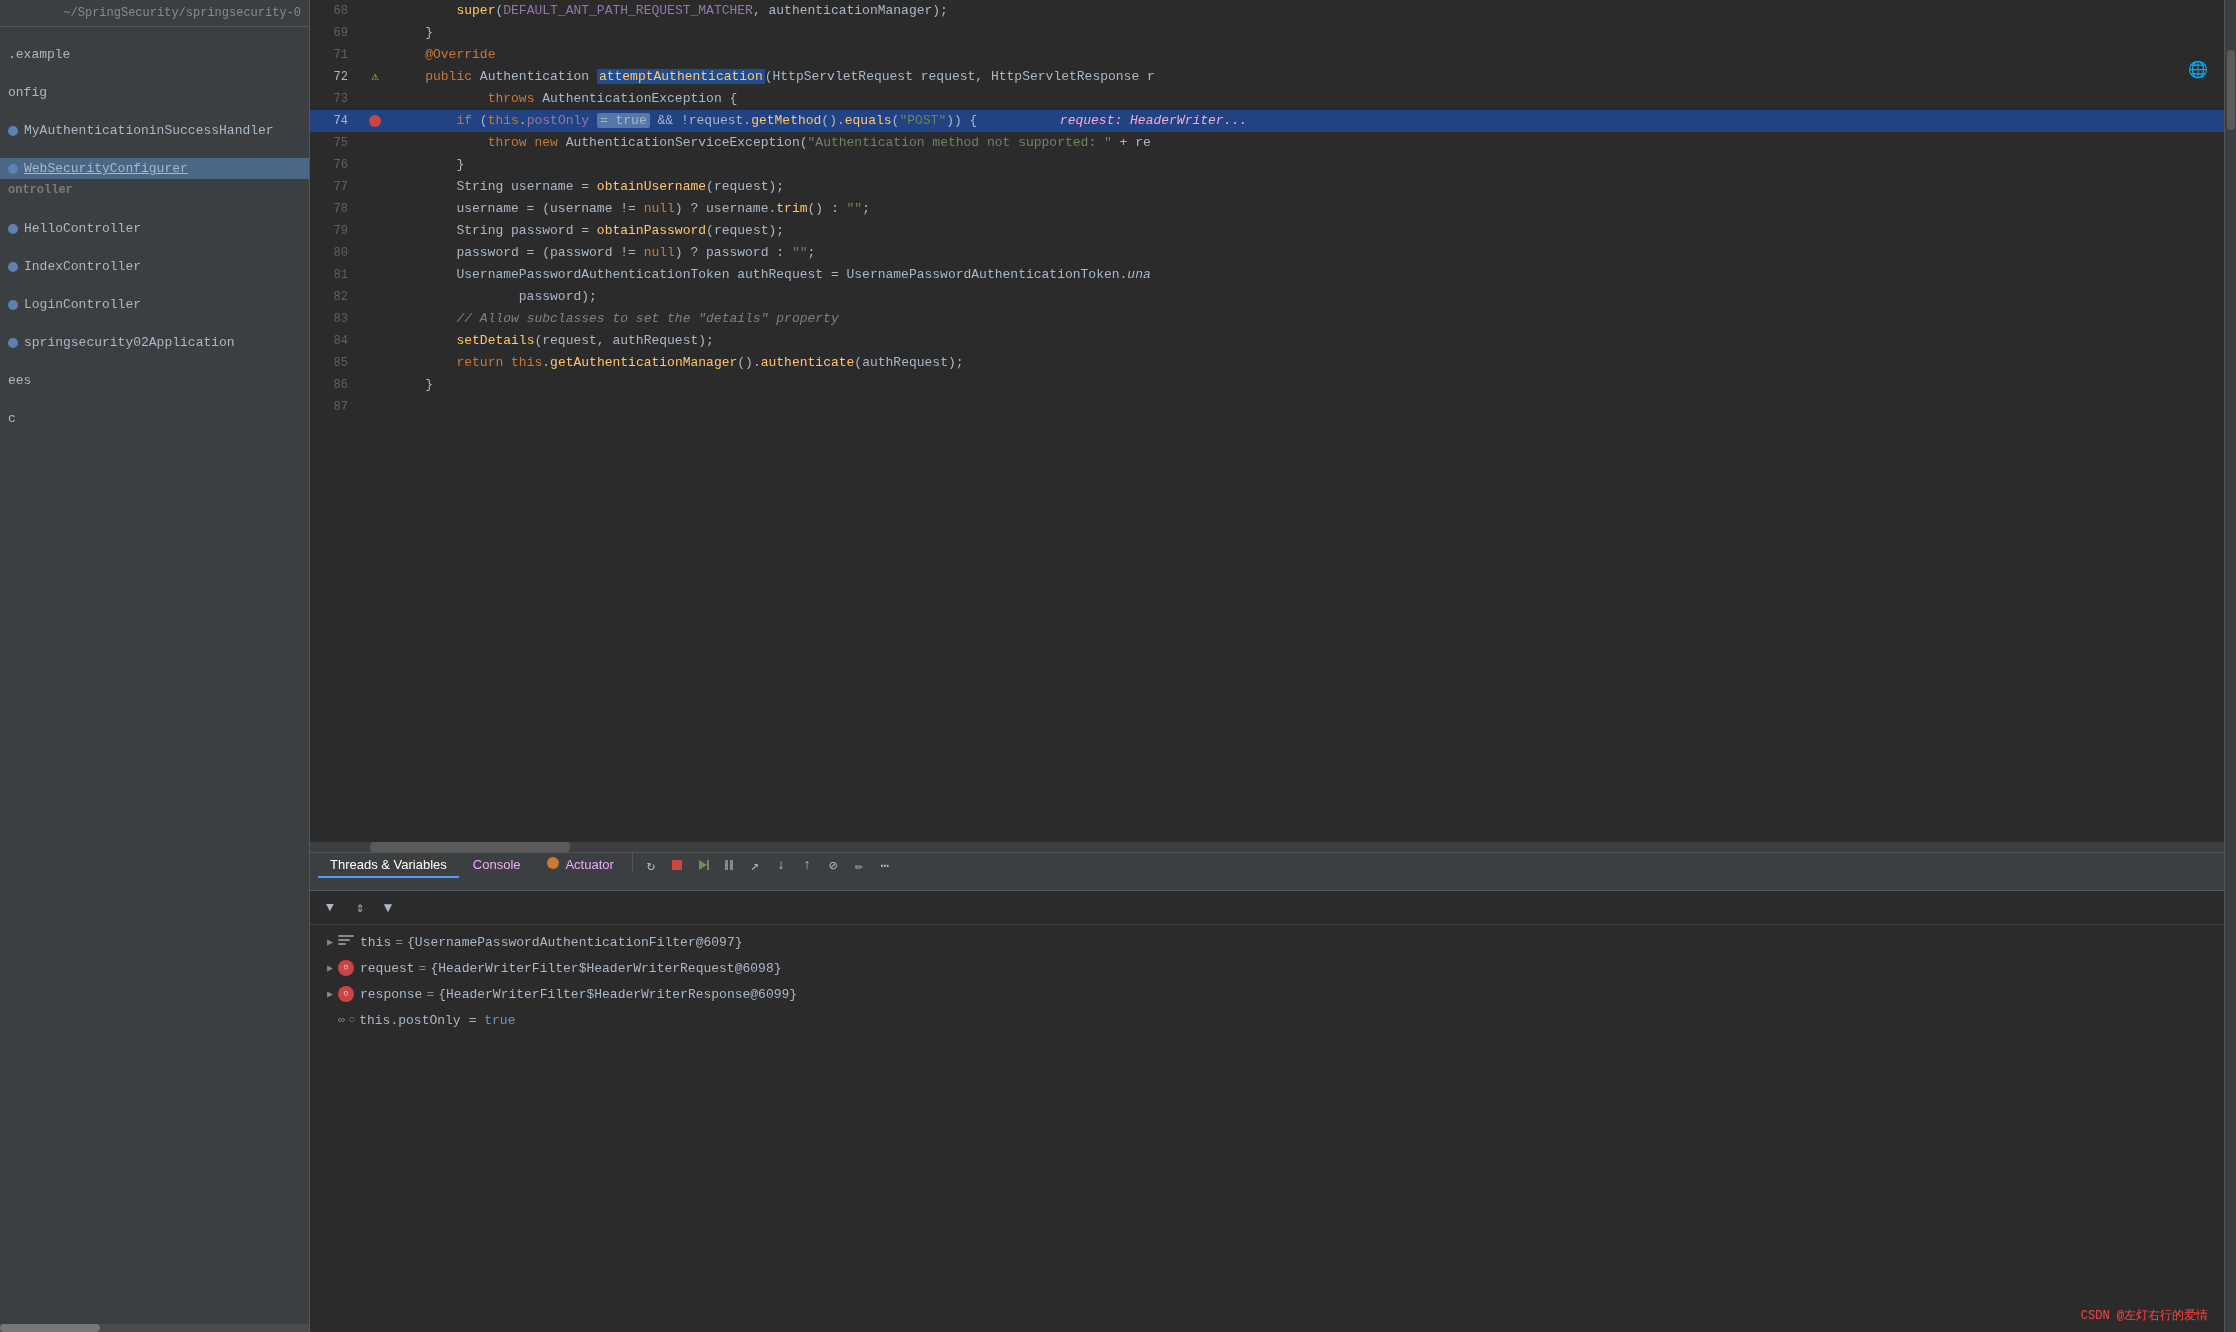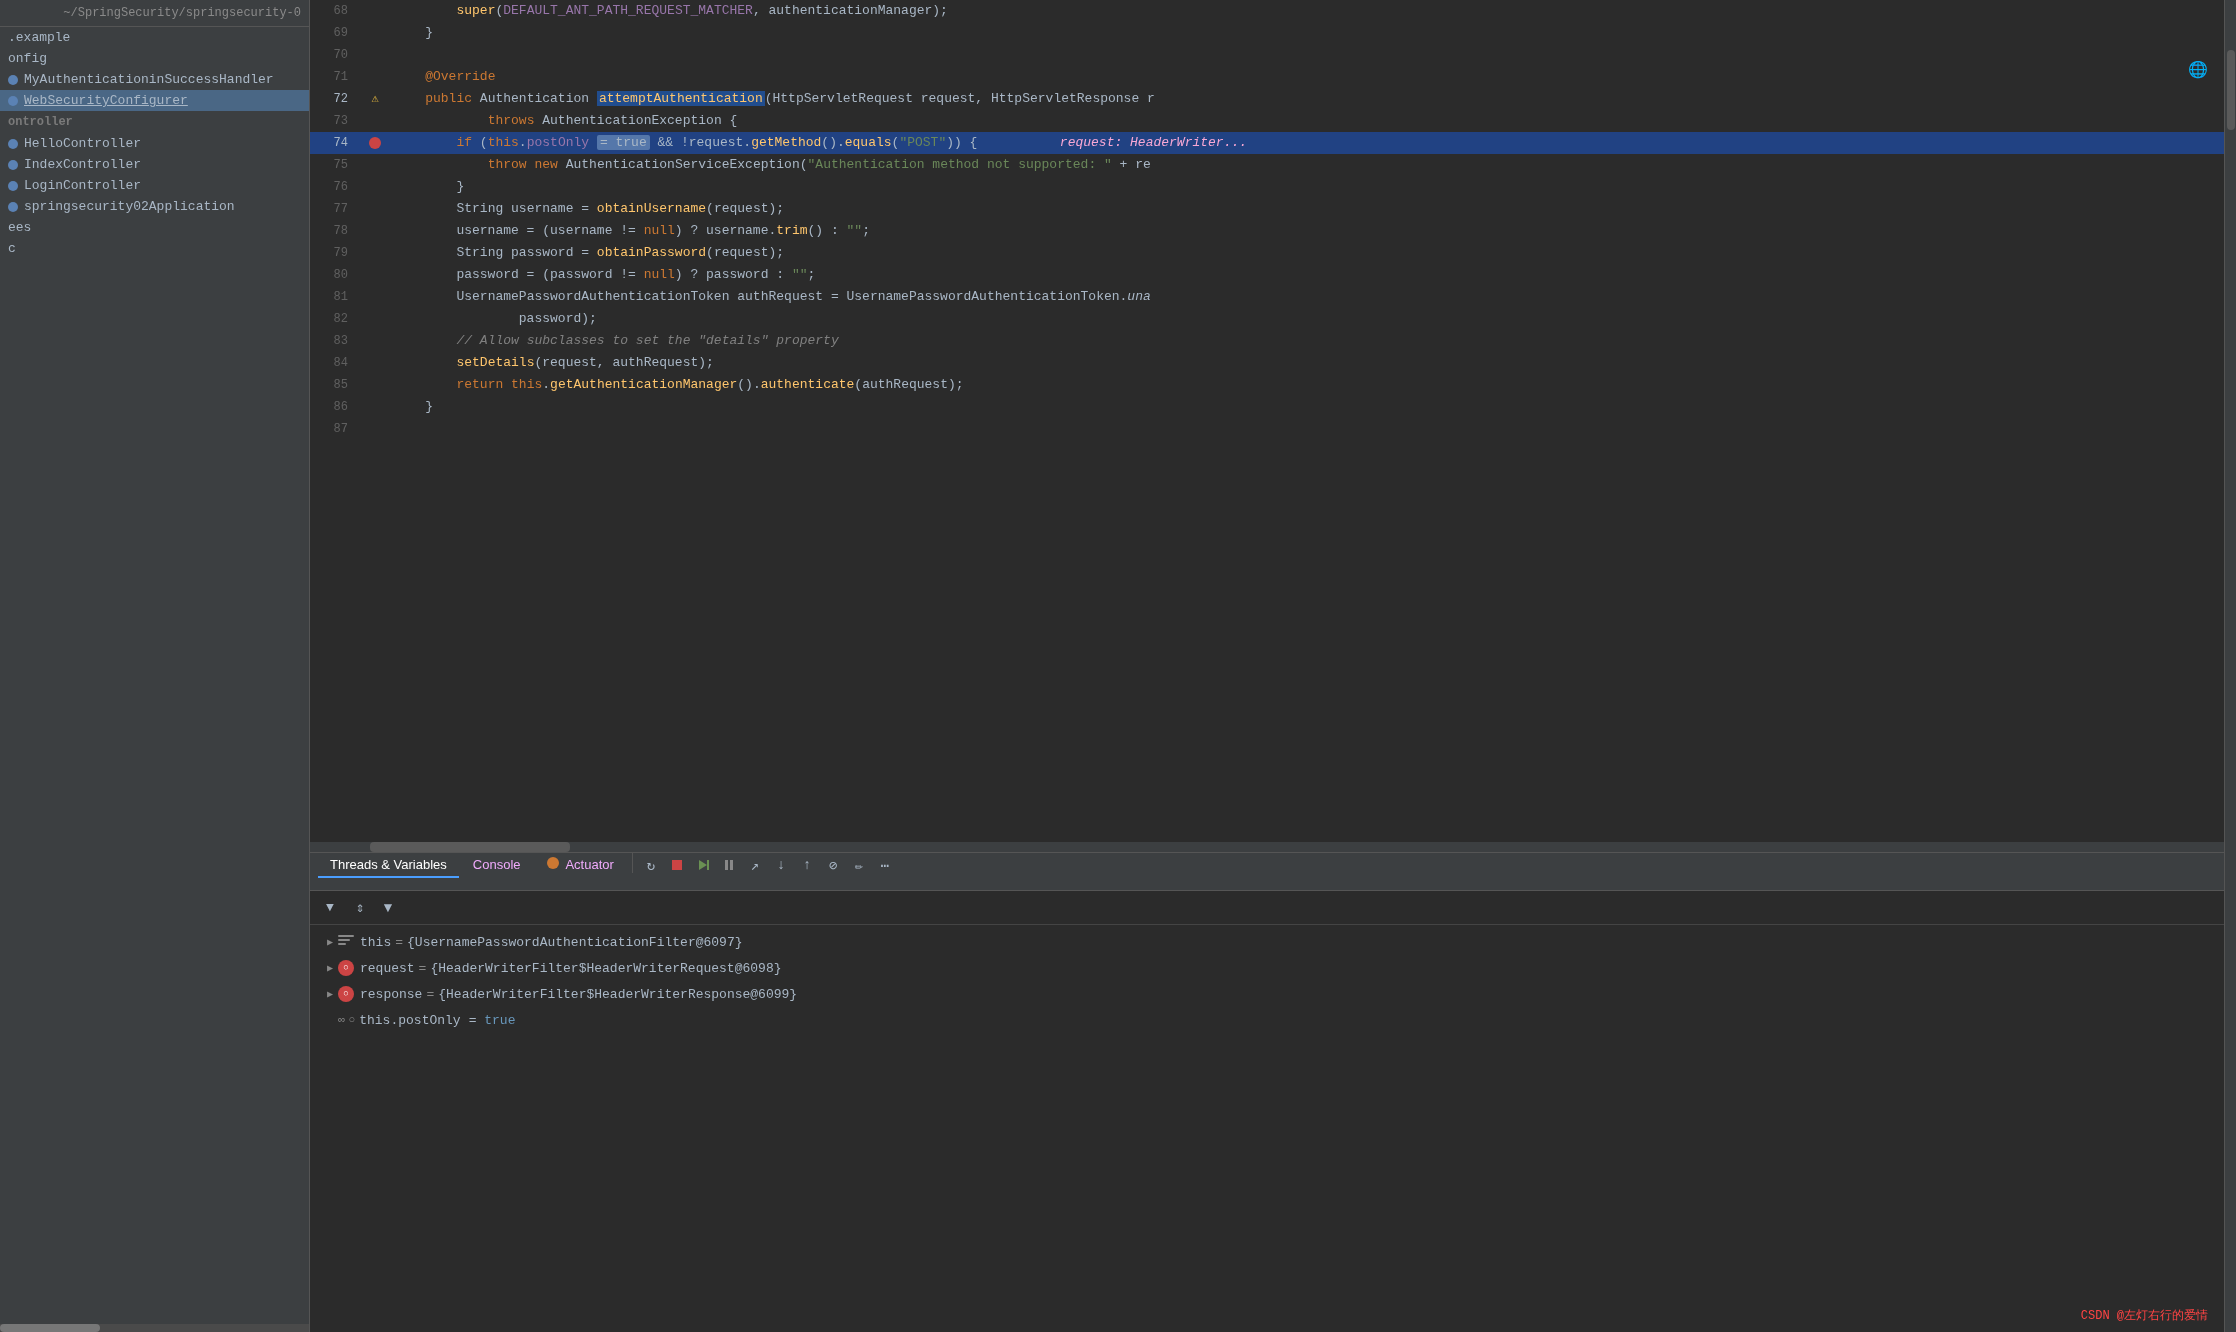--- a/index.html
+++ b/index.html
@@ -43,20 +43,21 @@
     }
 
     .sidebar-item {
       padding: 3px 8px;
       font-size: 13px;
       color: #a9b7c6;
       cursor: pointer;
       display: flex;
       align-items: center;
       gap: 6px;
+      margin-top: 17px;
     }
 
     .sidebar-item.selected {
       background: #4a6785;
       text-decoration: underline;
     }
 
     .sidebar-item .dot {
       width: 10px;
       height: 10px;
@@ -466,25 +467,20 @@
           <div class="line-gutter"></div>
           <div class="code-content">        <span class="fn">super</span>(<span style="color:#9876aa">DEFAULT_ANT_PATH_REQUEST_MATCHER</span>, authenticationManager);</div>
         </div>
 
         <div class="code-line">
           <div class="line-num">69</div>
           <div class="line-gutter"></div>
           <div class="code-content">    }</div>
         </div>
 
-        <div class="code-line">
-          <div class="line-num">70</div>
-          <div class="line-gutter"></div>
-          <div class="code-content"></div>
-        </div>
 
         <div class="code-line">
           <div class="line-num">71</div>
           <div class="line-gutter"></div>
           <div class="code-content">    <span class="kw">@Override</span></div>
         </div>
 
         <div class="code-line">
           <div class="line-num" style="color:#a9b7c6">72</div>
           <div class="line-gutter">

